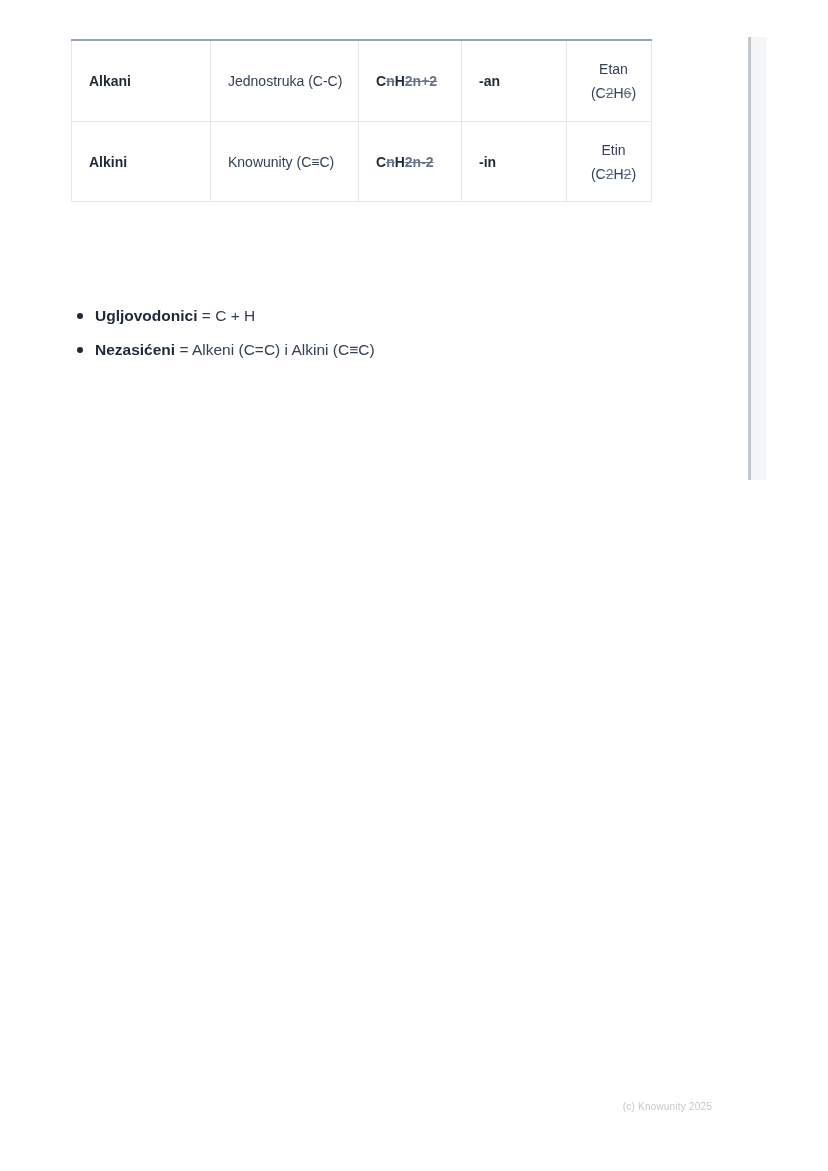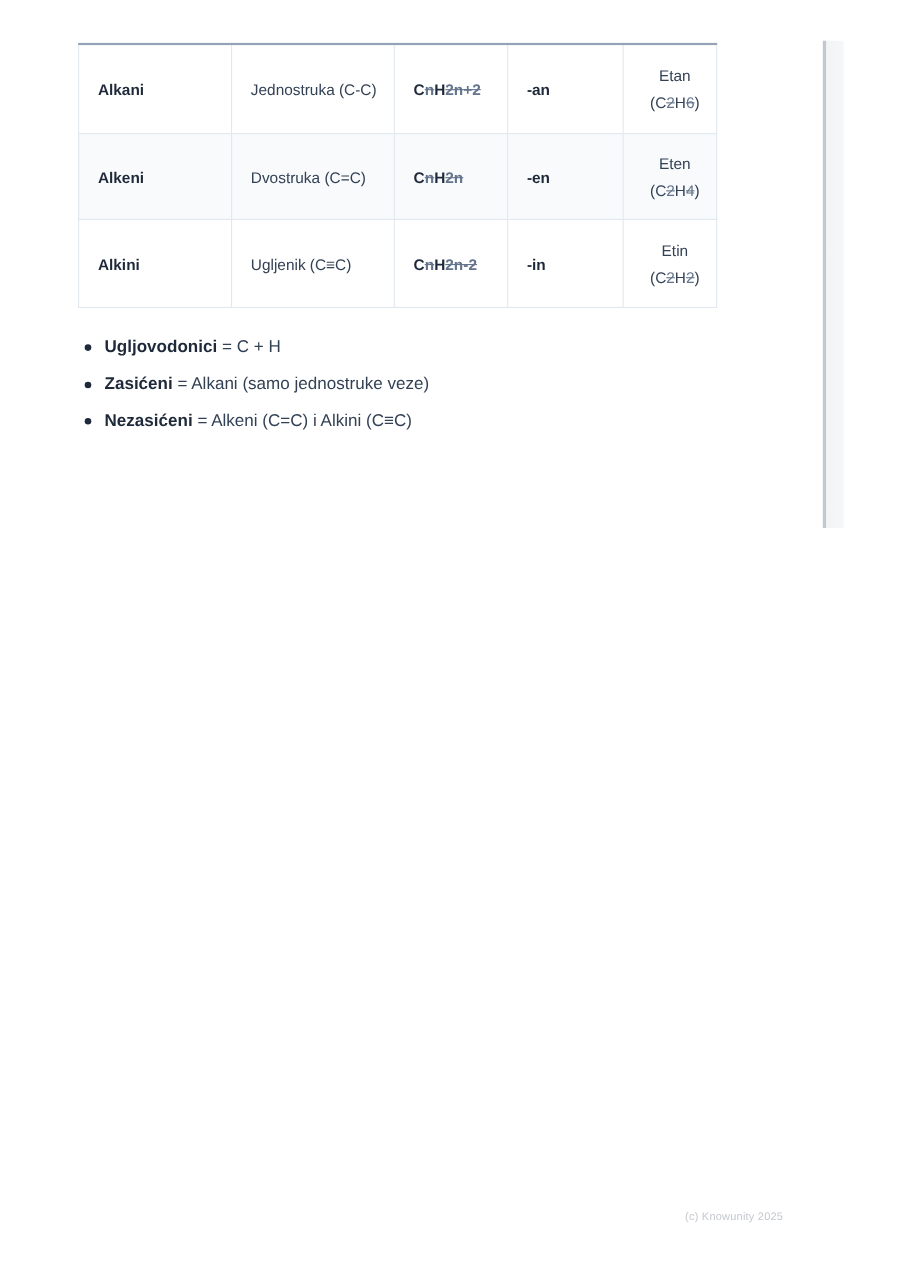--- a/index.html
+++ b/index.html
@@ -132,52 +132,39 @@
         <tr class="row-1">
           <td class="cell-name">Alkani</td>
           <td class="cell-bond">Jednostruka (C-C)</td>
           <td class="cell-formula"><span>C</span><span class="strike">n</span><span>H</span><span class="strike">2n+2</span></td>
           <td class="cell-suffix">-an</td>
           <td class="cell-example">
             <div class="ex-name">Etan</div>
             <div class="ex-formula"><span>(C</span><span class="strike2">2</span><span>H</span><span class="strike2">6</span><span>)</span></div>
           </td>
         </tr>
-        <tr class="row-2 alt">
-          <td class="cell-name">Alkeni</td>
-          <td class="cell-bond">Dvostruka (C=C)</td>
-          <td class="cell-formula"><span>C</span><span class="strike">n</span><span>H</span><span class="strike">2n</span></td>
-          <td class="cell-suffix">-en</td>
-          <td class="cell-example">
-            <div class="ex-name">Eten</div>
-            <div class="ex-formula"><span>(C</span><span class="strike2">2</span><span>H</span><span class="strike2">4</span><span>)</span></div>
-          </td>
-        </tr>
         <tr class="row-3">
           <td class="cell-name">Alkini</td>
-          <td class="cell-bond">Ugljenik (C≡C)</td>
+          <td class="cell-bond">Knowunity (C≡C)</td>
           <td class="cell-formula"><span>C</span><span class="strike">n</span><span>H</span><span class="strike">2n-2</span></td>
           <td class="cell-suffix">-in</td>
           <td class="cell-example">
             <div class="ex-name">Etin</div>
             <div class="ex-formula"><span>(C</span><span class="strike2">2</span><span>H</span><span class="strike2">2</span><span>)</span></div>
           </td>
         </tr>
       </tbody>
     </table>
   </div>
 
   <ul class="bullets">
     <li>
       <span class="dot"></span><strong>Ugljovodonici</strong><span> = C + H</span>
     </li>
     <li>
-      <span class="dot"></span><strong>Zasićeni</strong><span> = Alkani (samo jednostruke veze)</span>
-    </li>
-    <li>
       <span class="dot"></span><strong>Nezasićeni</strong><span> = Alkeni (C=C) i Alkini (C≡C)</span>
     </li>
   </ul>
 
   <div class="next-page-edge"></div>
 
   <div class="footer-copyright">(c) Knowunity 2025</div>
 
 </div>
 

